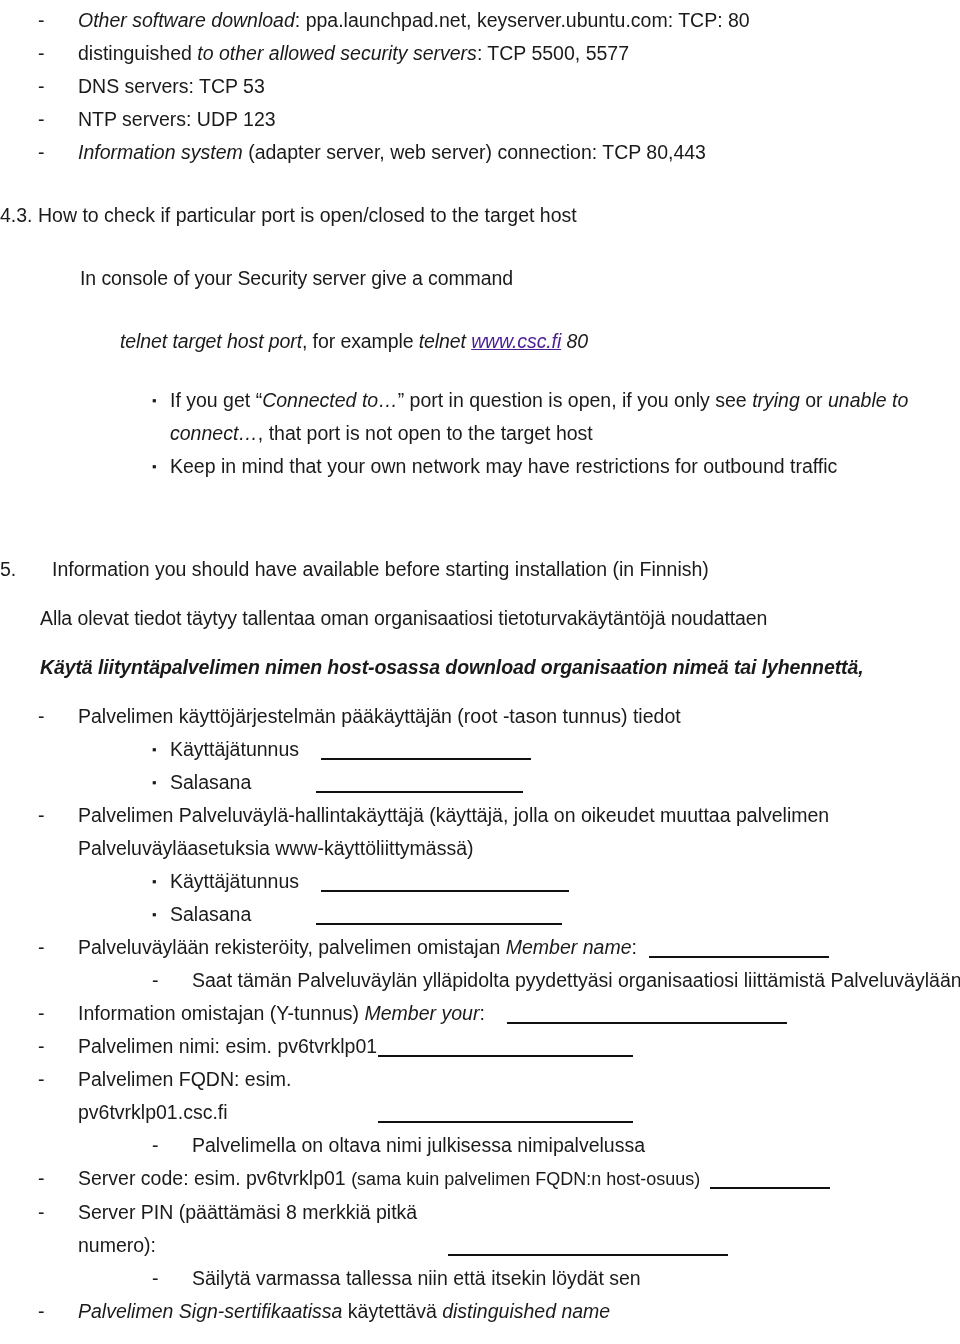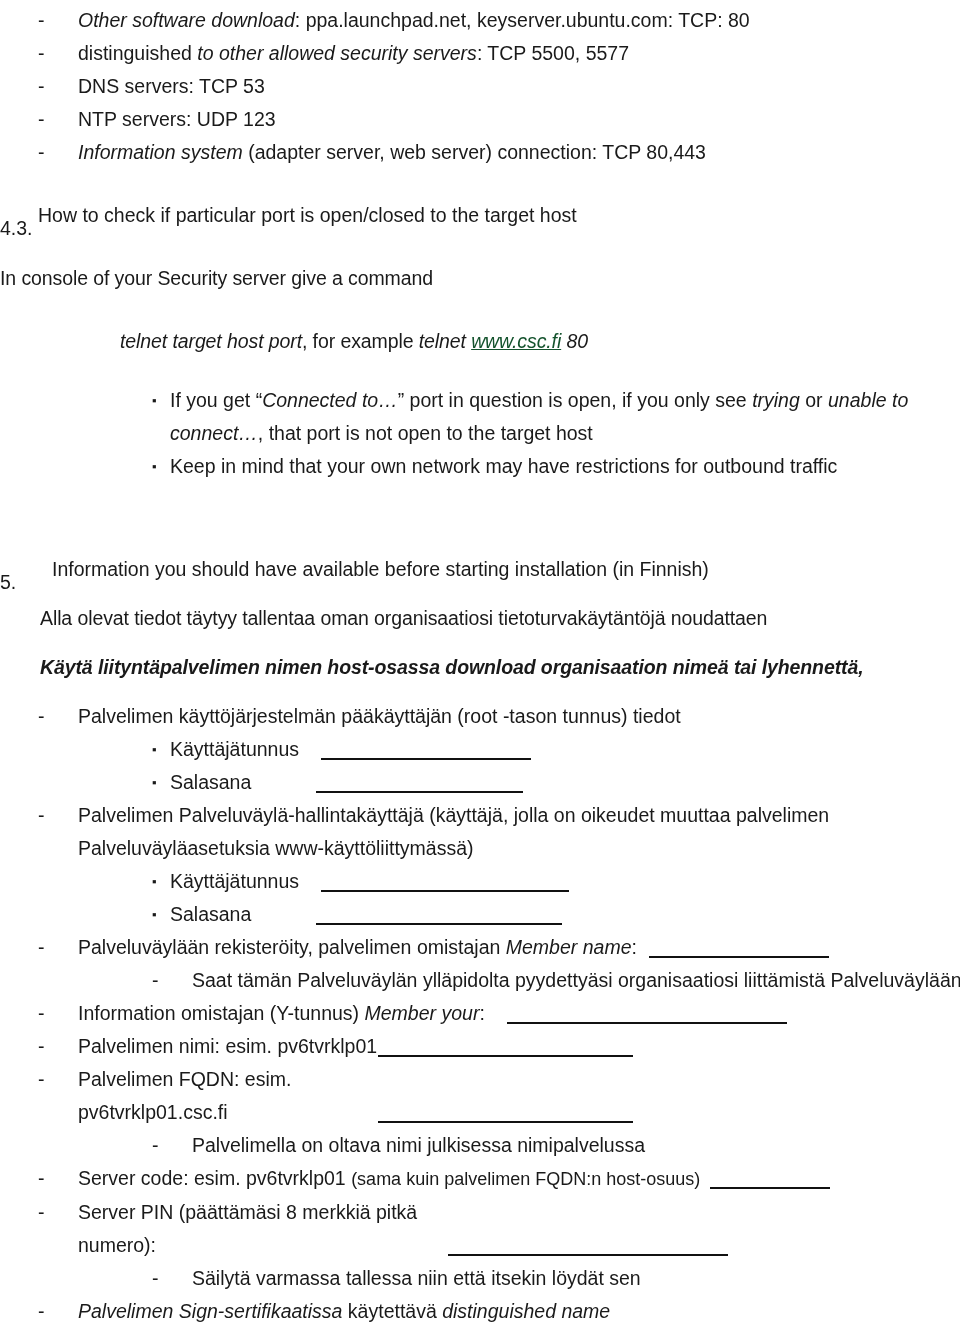--- a/index.html
+++ b/index.html
@@ -68,37 +68,36 @@
 
   .num-head {
     position: relative;
     font-size: 19.5px;
     line-height: 33px;
   }
   .num-head .numlbl {
     position: absolute;
     left: 0;
     top: 0;
-    margin-top: 13px;
   }
   .num-head .numtxt { display: block; padding-left: 52px; }
   .num-head.n43 .numtxt { padding-left: 38px; }
 
-  .indent-a { }
+  .indent-a { padding-left: 80px; }
   .indent-b { padding-left: 120px; }
   .indent-left-5 { padding-left: 40px; }
 
   .blank {
     display: inline-block;
     border-bottom: 2.2px solid #111;
     height: 0.95em;
     vertical-align: -0.18em;
   }
   .lnk {
-    color: #14532d;
+    color: #4c1d95;
     text-decoration: underline;
     font-style: italic;
   }
   .small {
     font-size: 18px;
   }
   .sp-16 { height: 16px; }
   .sp-26 { height: 26px; }
   .sp-30 { height: 30px; }
   .sp-70 { height: 70px; }

